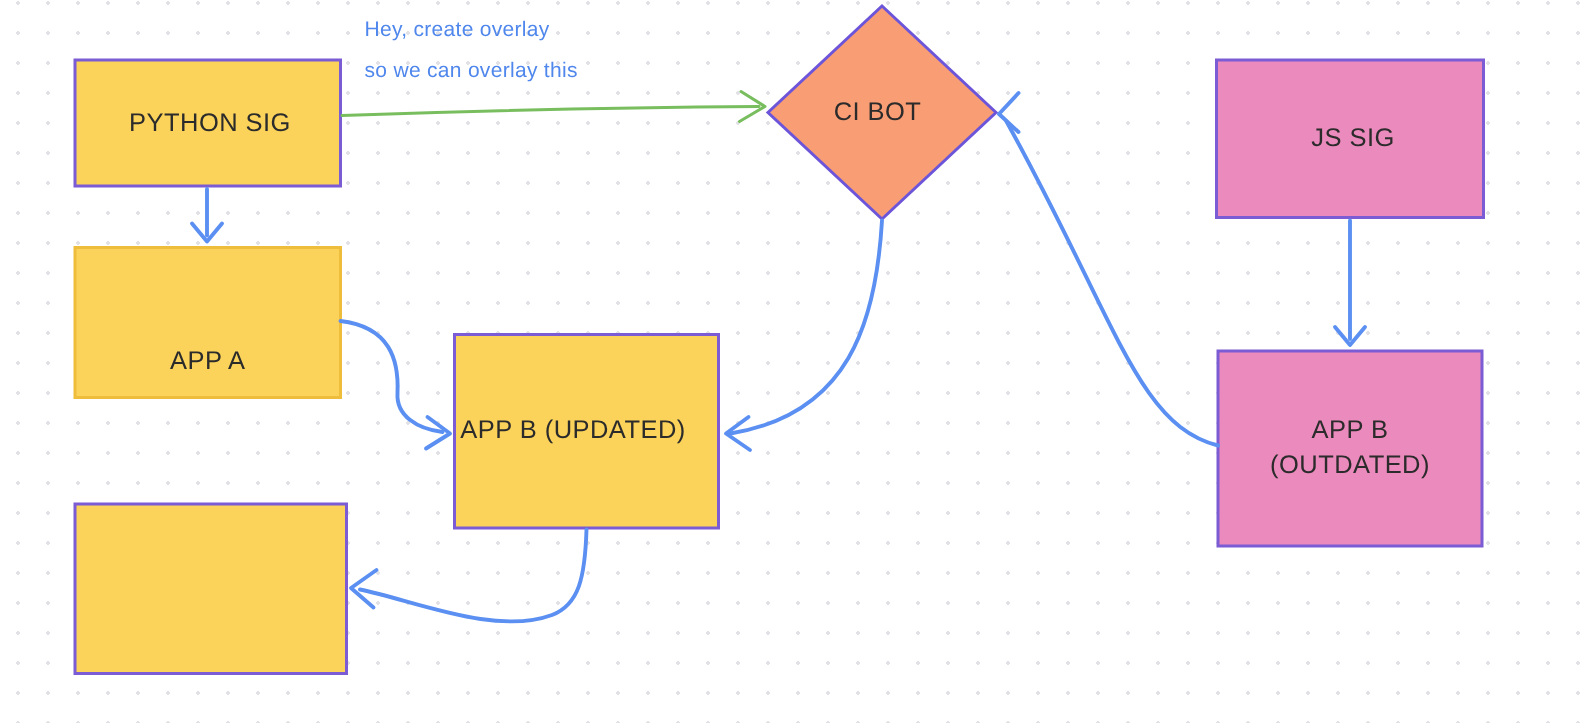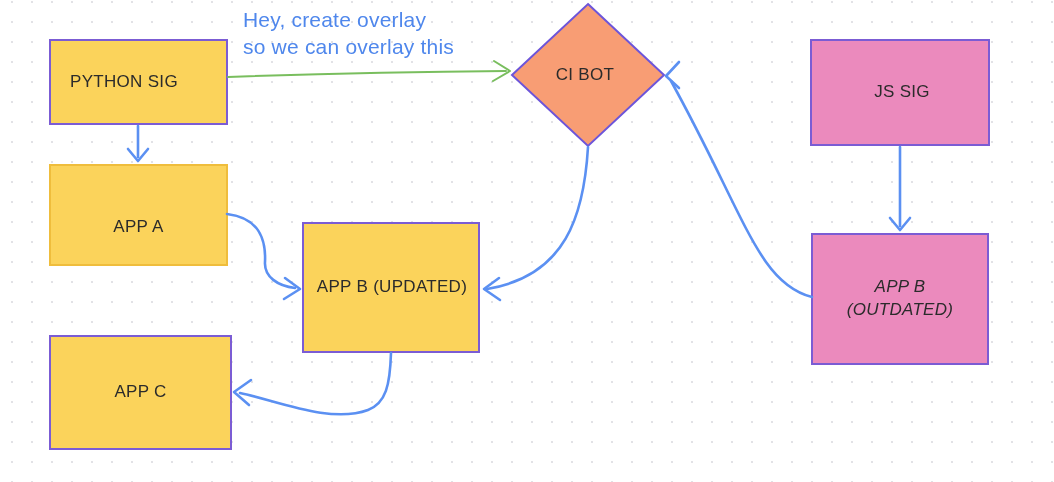--- a/index.html
+++ b/index.html
@@ -26,26 +26,26 @@
   .label{
     position:absolute;
     display:flex;align-items:center;justify-content:center;
     text-align:center;
     color:var(--ink);
     font-size:17px;
     letter-spacing:0.3px;
     line-height:1.35;
     pointer-events:none;
   }
-  .label.narrow{padding:0 32px;box-sizing:border-box;font-style:italic;}
+  .label.narrow{padding:0 32px;box-sizing:border-box;}
   .note{
     position:absolute;
     left:243px;top:6px;
     color:var(--note);
-    font-size:21px;
+    font-size:14px;
     line-height:27px;
     letter-spacing:0.2px;
     white-space:nowrap;
   }
 </style>
 </head>
 <body>
 
 <div class="canvas">
 
@@ -88,24 +88,23 @@
       <path class="blue" d="M 227 214 C 260 218 266 240 265 262 C 264 277 278 286 295 288" stroke="#5b90f2"></path>
       <path class="blue" d="M 285 278 L 300 289 L 284 299" stroke="#5b90f2"></path>
     </g>
 
     <g class="edge">
       <path class="blue" d="M 391 353 C 390 385 386 403 368 410 C 330 424 275 400 240 393" stroke="#5b90f2"></path>
       <path class="blue" d="M 251 380 L 234 392 L 249 405" stroke="#5b90f2"></path>
     </g>
   </svg>
 
-  <div class="label" style="left:50px;top:40px;width:148px;height:84px">PYTHON SIG</div>
-  <div class="label" style="left:50px;top:163px;width:177px;height:128px">APP A</div>
-  <div class="label" style="left:50px;top:336px;width:181px;height:113px">APP C</div>
-  <div class="label" style="left:304px;top:223px;width:176px;height:129px">APP B (UPDATED)</div>
+  <div class="label" style="left:66px;top:40px;width:148px;height:84px">PYTHON SIG</div>
+  <div class="label" style="left:50px;top:177px;width:177px;height:128px">APP A</div>
+  <div class="label" style="left:294px;top:223px;width:176px;height:129px">APP B (UPDATED)</div>
   <div class="label" style="left:509px;top:4px;width:152px;height:142px">CI BOT</div>
   <div class="label" style="left:811px;top:40px;width:182px;height:105px">JS SIG</div>
   <div class="label narrow" style="left:812px;top:234px;width:176px;height:130px">APP B (OUTDATED)</div>
 
   <div class="note">
     <div>Hey, create overlay</div>
     <div>so we can overlay this</div>
   </div>
 
 </div>

